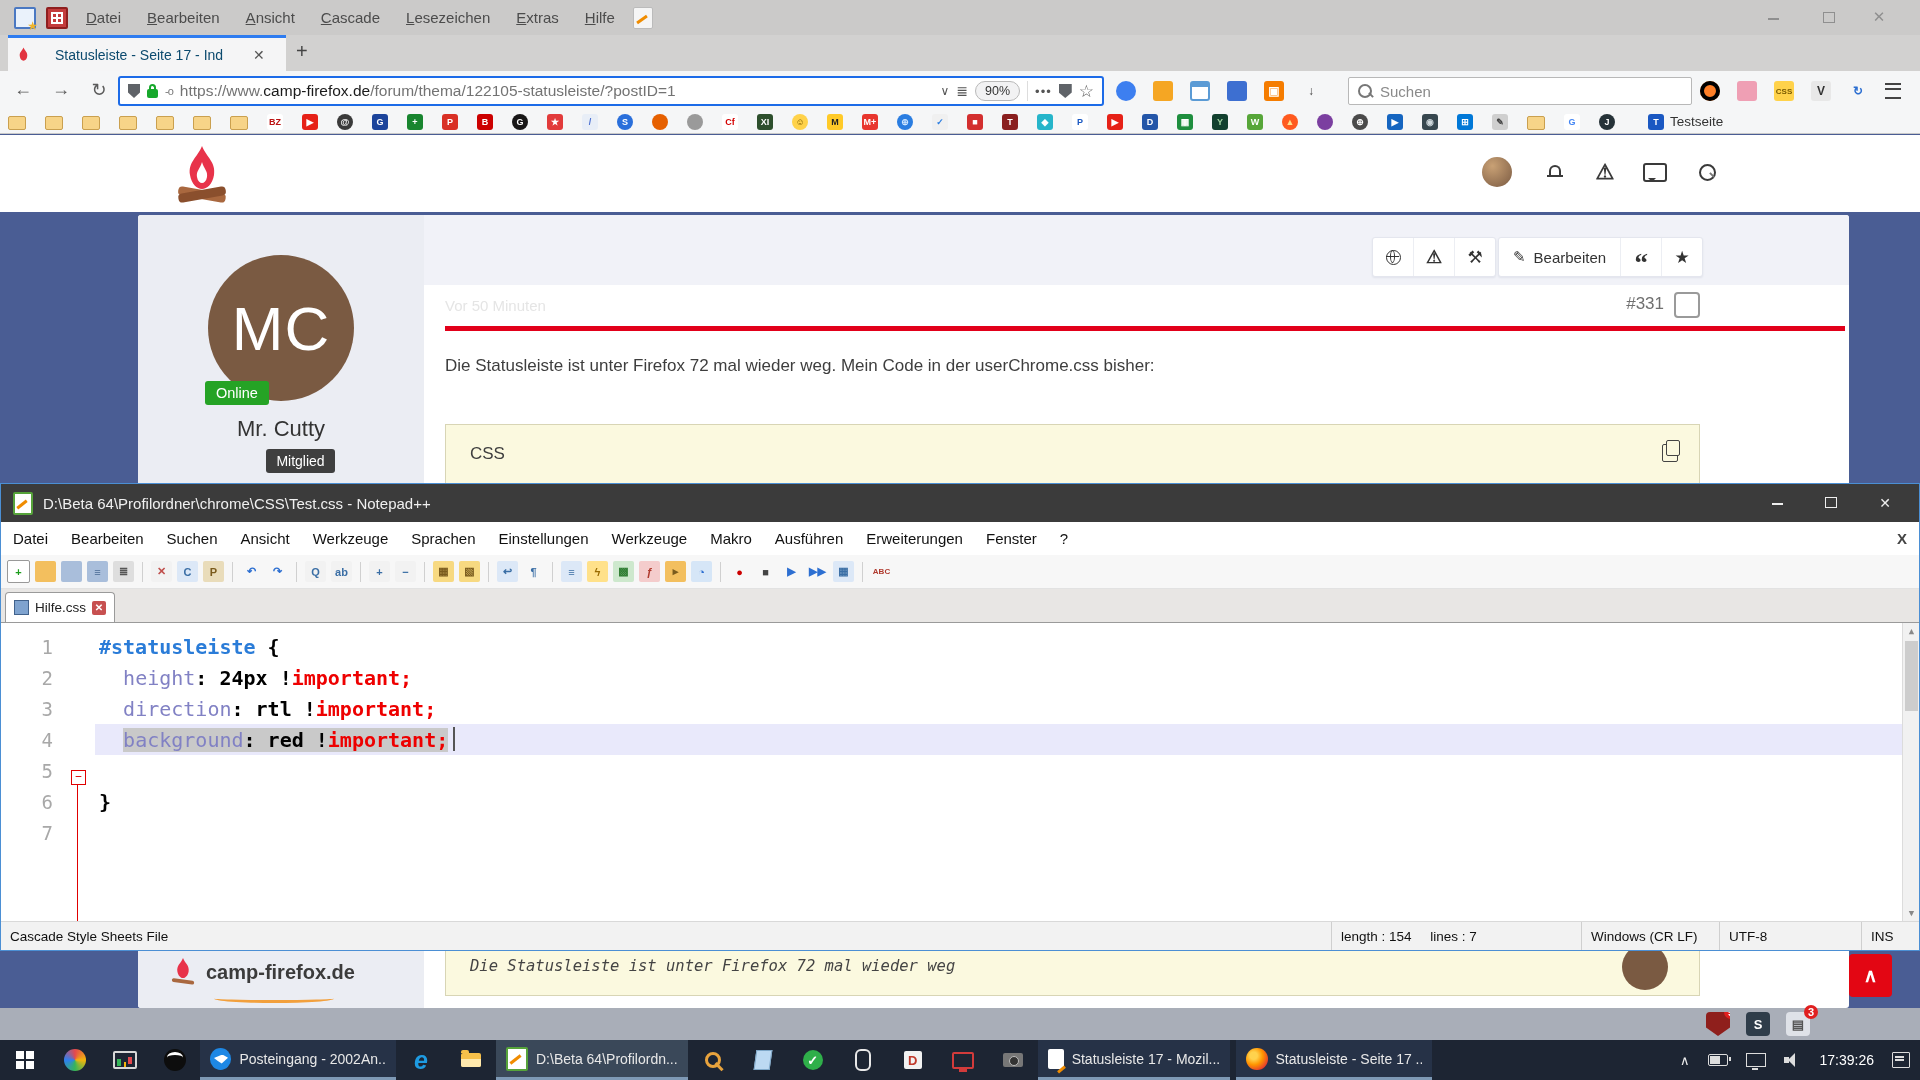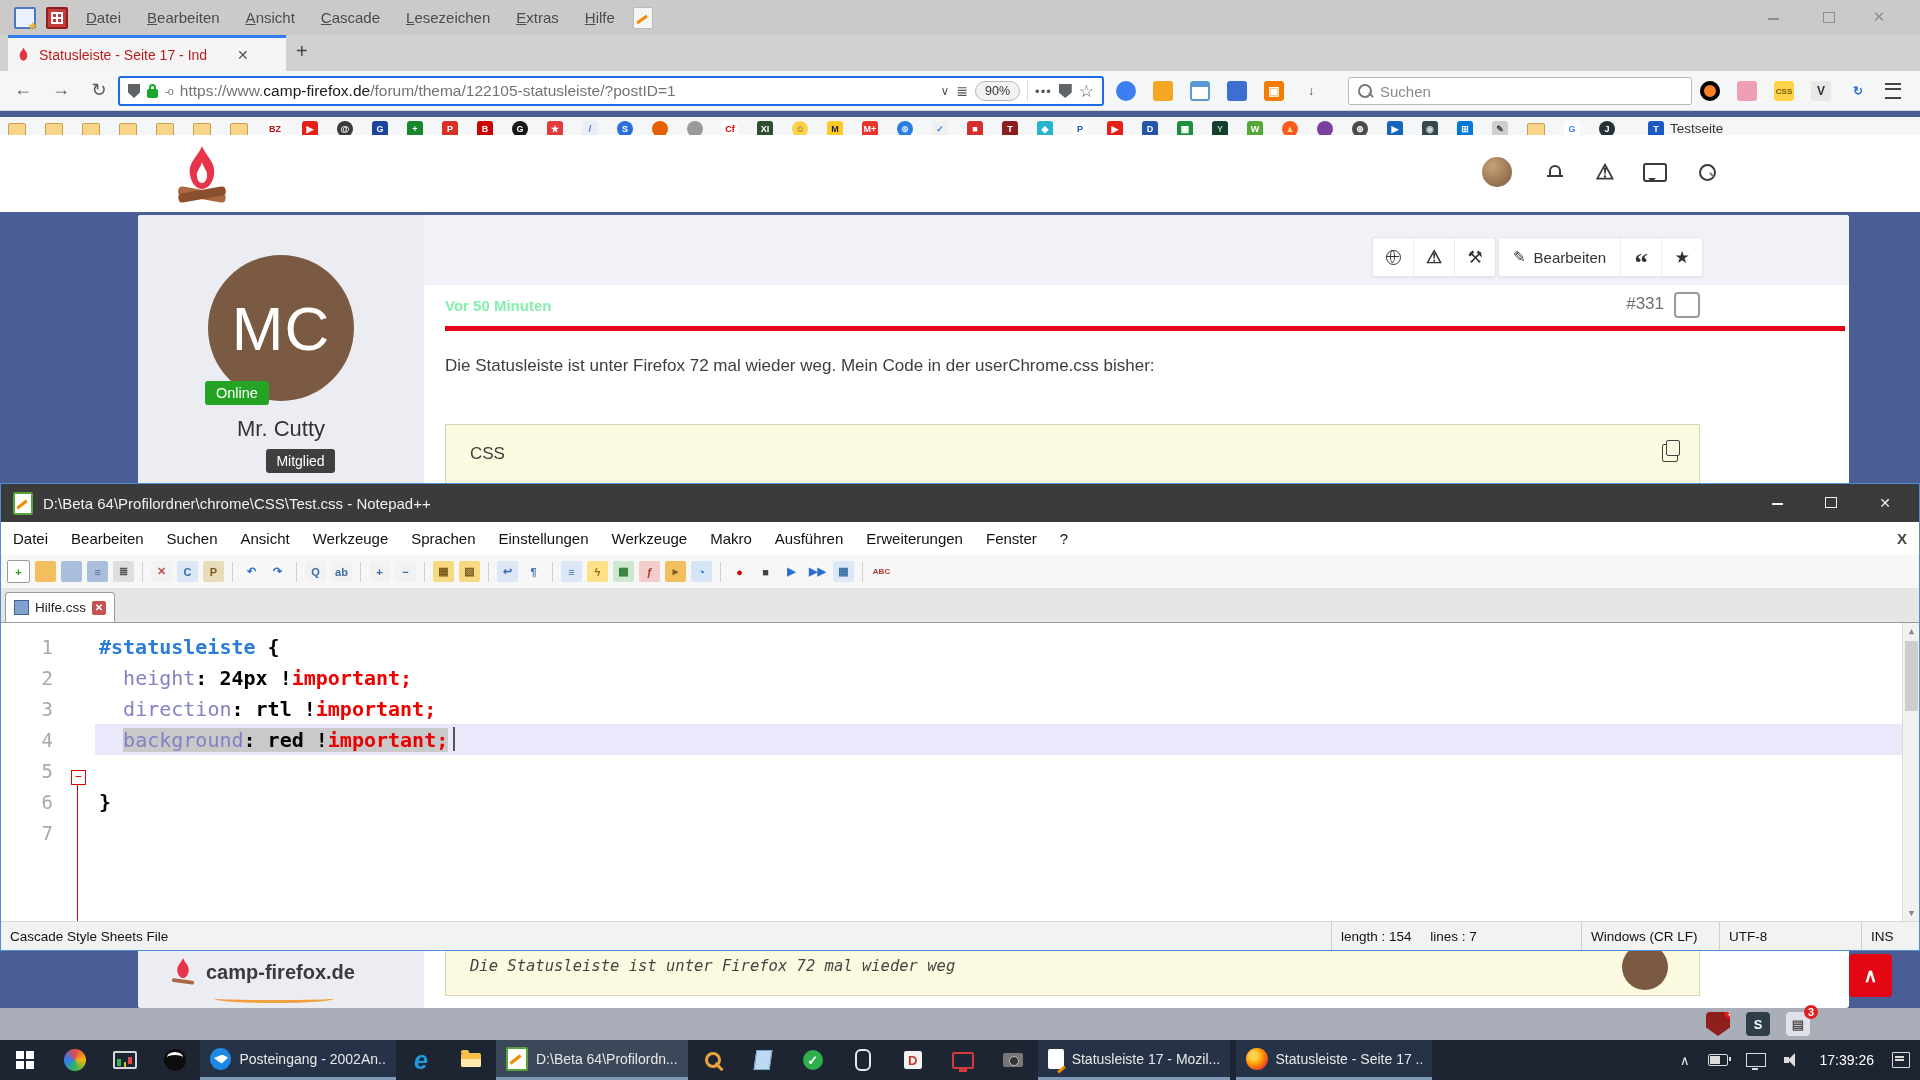--- a/index.html
+++ b/index.html
@@ -24,21 +24,21 @@
   .tb-center{color:#fff;font-size:15px;gap:0;}
   .tb-center span{white-space:pre;}
   .winctl{color:#8f8f8f;font-size:15px;width:34px;text-align:center;}
   .ctl-min::after{content:"";display:inline-block;width:11px;height:2px;background:#8f8f8f;vertical-align:middle;}
   .ctl-max::after{content:"";display:inline-block;width:10px;height:9px;border:1.5px solid #8f8f8f;}
 
   
   .ff-tabbar{left:0;top:35px;width:1920px;height:36px;background:#d2d1d0;}
   .ff-tab{left:8px;top:35px;width:278px;height:36px;background:#f5f5f6;border-top:3px solid #2e7cf0;
     display:flex;align-items:center;padding:0 8px;box-sizing:border-box;}
-  .ff-tab .title{font-size:14px;color:#b91c1c;margin-left:8px;width:196px;white-space:nowrap;overflow:hidden;
+  .ff-tab .title{font-size:14px;color:#0c4a6e;margin-left:24px;width:196px;white-space:nowrap;overflow:hidden;
     -webkit-mask-image:linear-gradient(90deg,#000 85%,transparent);mask-image:linear-gradient(90deg,#000 85%,transparent);}
   .tab-close{color:#555;font-size:14px;margin-left:2px;}
   .new-tab{left:296px;top:40px;font-size:20px;color:#444;}
 
   
   .ff-navbar{left:0;top:71px;width:1920px;height:40px;background:#f5f6f7;border-bottom:1px solid #d4d4d4;box-sizing:border-box;}
   .navbtn{font-size:18px;color:#5b5b5b;width:30px;text-align:center;top:79px;}
   .urlbar{left:118px;top:76px;width:986px;height:30px;background:#fff;border:2px solid #1c6be8;border-radius:3px;
     box-sizing:border-box;display:flex;align-items:center;padding:0 8px;gap:7px;}
   .shield{width:12px;height:14px;background:#5f6368;clip-path:polygon(0 0,100% 0,100% 60%,50% 100%,0 60%);flex:0 0 auto;}
@@ -57,21 +57,21 @@
   .chip{display:inline-flex;align-items:center;justify-content:center;border-radius:3px;font-weight:bold;box-sizing:border-box;}
   .searchbar{left:1348px;top:77px;width:344px;height:28px;background:#fff;border:1px solid #b8b8b8;border-radius:2px;
     box-sizing:border-box;display:flex;align-items:center;padding:0 9px;gap:8px;}
   .mag{width:10px;height:10px;border:2px solid #777;border-radius:50%;position:relative;flex:0 0 auto;}
   .mag::after{content:"";position:absolute;left:8px;top:8px;width:6px;height:2px;background:#777;transform:rotate(45deg);}
   .search-ph{color:#8a8a8a;font-size:15px;}
   .burger{width:16px;height:12px;border-top:2px solid #444;border-bottom:2px solid #444;position:relative;}
   .burger::after{content:"";position:absolute;left:0;top:3px;width:16px;height:2px;background:#444;}
 
   
-  .ff-bookmarks{left:0;top:117px;width:1920px;height:24px;background:#f5f6f7;border-bottom:1px solid #c9c9c9;
+  .ff-bookmarks{left:0;top:110px;width:1920px;height:24px;background:#f5f6f7;border-bottom:1px solid #c9c9c9;
     box-sizing:border-box;display:flex;align-items:center;padding:0 8px;gap:19px;}
   .bm{width:16px;height:16px;flex:0 0 auto;display:inline-flex;align-items:center;justify-content:center;
     font-size:9px;font-weight:bold;border-radius:3px;overflow:hidden;}
   .bm-round{border-radius:50%;}
   .bm-folder{background:#f7d488;border:1px solid #caa04f;border-radius:2px;position:relative;height:12px;margin-top:3px;}
   .bm-folder::before{content:"";position:absolute;left:0;top:-4px;width:7px;height:3px;background:#f7d488;border:1px solid #caa04f;border-bottom:none;border-radius:2px 2px 0 0;}
   .bm-label{font-size:13.5px;color:#333;margin-left:6px;}
 
   
   .forum-header{left:0;top:135px;width:1920px;height:77px;background:#fff;}
@@ -92,21 +92,21 @@
   .post-strip{left:424px;top:215px;width:1425px;height:70px;background:#f1f2f8;border-radius:0 3px 0 0;}
   .btn-group{display:flex;background:#fff;border:1px solid #e4e6ee;border-radius:3px;box-shadow:0 1px 2px rgba(40,50,90,.08);height:38px;align-items:center;}
   .btn-group .pbtn{width:40px;text-align:center;font-size:15px;color:#333;display:flex;align-items:center;justify-content:center;height:100%;}
   .pbtn + .pbtn{border-left:1px solid #eceef3;}
   .pbtn.wide{width:auto;padding:0 14px;gap:8px;font-size:15px;}
   .globe{width:15px;height:15px;border:1.6px solid #333;border-radius:50%;position:relative;box-sizing:border-box;}
   .globe::before{content:"";position:absolute;left:3.5px;top:-1px;width:5px;height:13px;border:1.2px solid #333;border-radius:50%;box-sizing:border-box;}
   .globe::after{content:"";position:absolute;left:-1px;top:5.2px;width:13px;height:1.4px;background:#333;}
   .pencil{color:#333;font-size:15px;}
   .quote66{font-family:"Liberation Serif",serif;font-size:27px;font-weight:bold;line-height:10px;margin-top:12px;}
-  .post-time{left:445px;top:297px;font-size:15px;color:#86efac;font-weight:bold;}
+  .post-time{left:445px;top:297px;font-size:15px;color:#e5e5e5;}
   .post-num{left:1560px;top:294px;width:104px;text-align:right;font-size:17px;color:#6f6f6f;}
   .post-check{left:1674px;top:292px;width:22px;height:22px;border:2px solid #9a9a9a;border-radius:4px;background:#fff;}
   .red-line{left:445px;top:326px;width:1400px;height:5px;background:#e2001a;}
   .post-body{left:445px;top:356px;width:1380px;font-size:17px;color:#3e3e3e;}
   .cssbox-top{left:445px;top:424px;width:1255px;height:59px;background:#fbf9df;border:1px solid #d8d5b5;border-bottom:none;box-sizing:border-box;}
   .css-label{left:470px;top:444px;font-size:17px;color:#3e3e3e;}
   .copy-ico{left:1662px;top:444px;width:14px;height:16px;border:1.6px solid #444;border-radius:2px;}
   .copy-ico::after{content:"";position:absolute;left:3px;top:-5px;width:12px;height:14px;border:1.6px solid #444;border-radius:2px;background:#fbf9df;}
 
   .avatar-big{left:208px;top:255px;width:146px;height:146px;border-radius:50%;background:#7a5a42;

